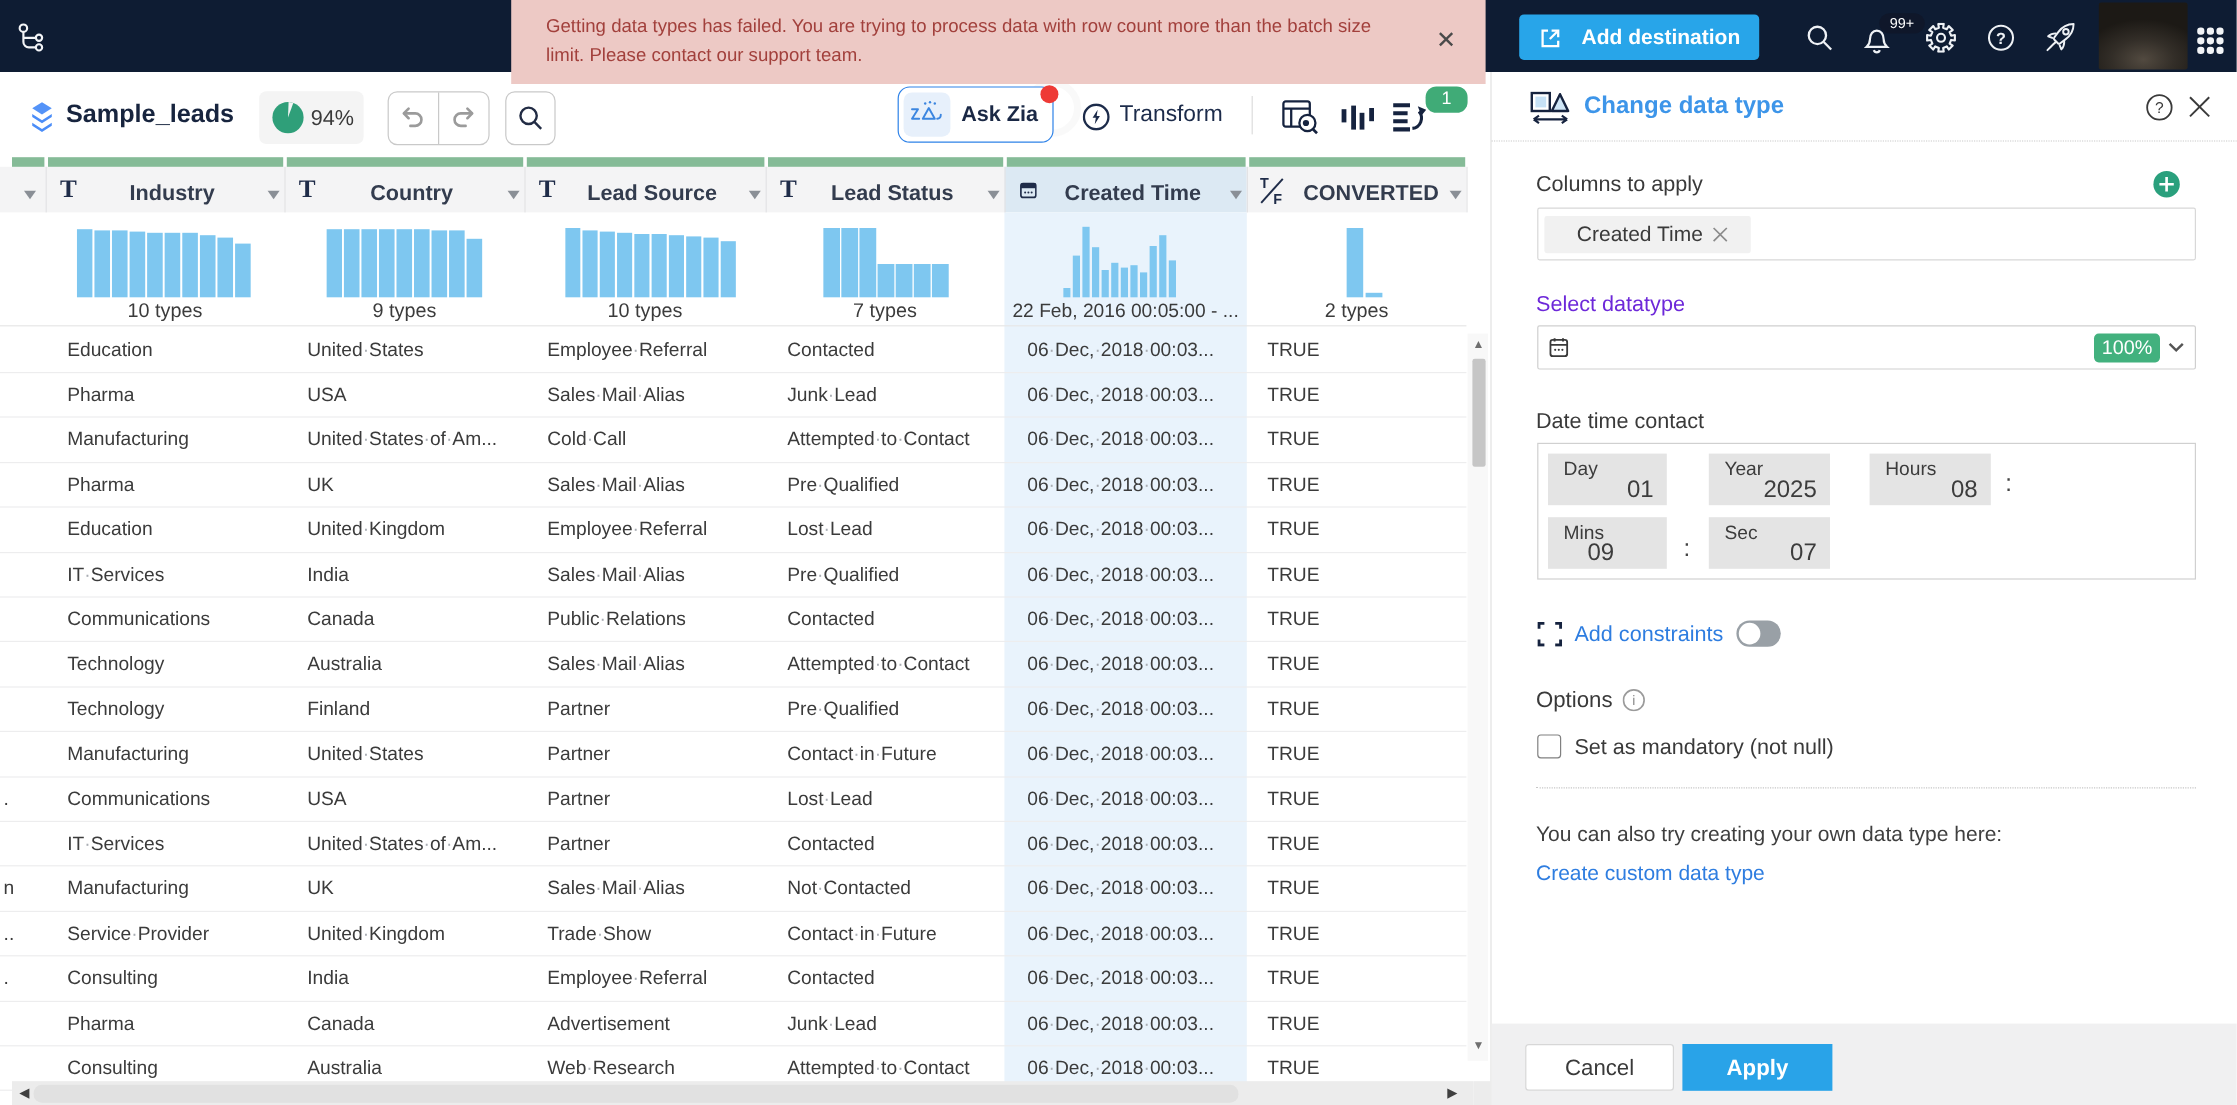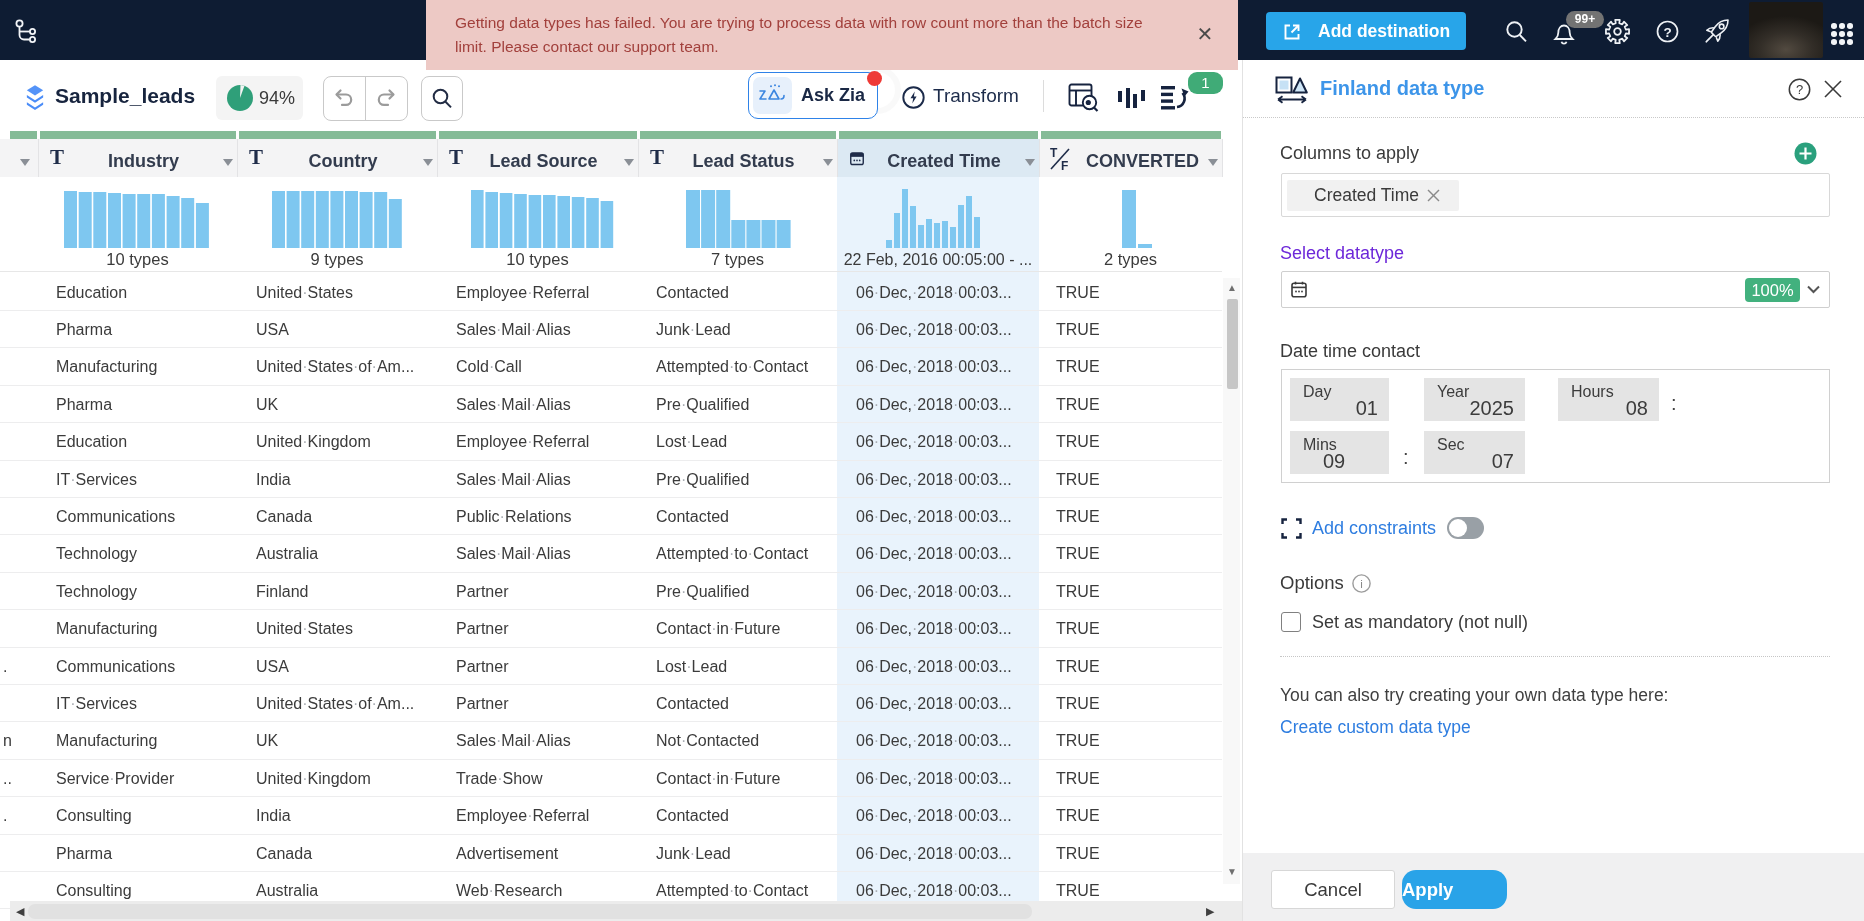--- a/index.html
+++ b/index.html
@@ -34,21 +34,21 @@
 <circle cx="10.5" cy="10.5" r="7.2"></circle>
         <path d="M15.8 16 L22 22.3"></path>
 </g>
     </svg>
     <svg class="abs" style="left:1551px;top:20px" width="26" height="26" viewBox="0 0 26 26">
 <g fill="none" stroke="#eef1f5" stroke-width="1.8">
 <path d="M4.5 19 h17 c-2.2-2-2.8-3.4-2.8-6.2 0-4.4-2.4-7.3-5.7-7.3 s-5.7 2.9-5.7 7.3 c0 2.8-.6 4.2-2.8 6.2z"></path>
 <path d="M10.5 21.8 a2.6 2.6 0 0 0 5 0"></path>
 </g>
     </svg>
-    <div class="abs" style="left:1566px;top:11px;width:38px;height:17px;background:#737373;border-radius:9px;color:#fff;font-size:12px;font-weight:700;text-align:center;line-height:17px">99+</div>
+    <div class="abs" style="left:1566px;top:11px;width:38px;height:17px;background:#0f172a;border-radius:9px;color:#fff;font-size:12px;font-weight:400;text-align:center;line-height:17px">99+</div>
 <svg class="abs" style="left:1605px;top:19px" width="25" height="25" viewBox="0 0 24 24">
 <g fill="none" stroke="#eef1f5" stroke-width="1.7" stroke-linejoin="round">
 <circle cx="12" cy="12" r="3.2"></circle>
 <path d="M23.1 9.8 L23.1 14.2 L20.1 13.7 L18.9 16.6 L21.4 18.2 L18.2 21.4 L16.6 18.9 L13.7 20.1 L14.2 23.1 L9.8 23.1 L10.3 20.1 L7.4 18.9 L5.8 21.4 L2.6 18.2 L5.1 16.6 L3.9 13.7 L0.9 14.2 L0.9 9.8 L3.9 10.3 L5.1 7.4 L2.6 5.8 L5.8 2.6 L7.4 5.1 L10.3 3.9 L9.8 0.9 L14.2 0.9 L13.7 3.9 L16.6 5.1 L18.2 2.6 L21.4 5.8 L18.9 7.4 L20.1 10.3 Z"></path>
 </g>
     </svg>
     <svg class="abs" style="left:1655px;top:19px" width="25" height="25" viewBox="0 0 25 25">
 <g fill="none" stroke="#eef1f5" stroke-width="1.7">
 <circle cx="12.5" cy="12.5" r="10"></circle>
 </g>
@@ -410,21 +410,21 @@
 <div class="abs" style="left:426px;top:0;width:812px;height:69.5px;background:#edc9c5"></div>
 <div class="abs" style="left:455px;top:11px;width:720px;height:48px;font-size:15.5px;line-height:24px;color:#a2403c">Getting data types has failed. You are trying to process data with row count more than the batch size limit. Please contact our support team.</div>
 <div class="abs" style="left:1195px;top:24px;width:20px;height:20px;font-size:20px;color:#4a4a4a;line-height:20px;text-align:center">✕</div>
 <div class="abs" style="left:1242px;top:60px;width:622px;height:861px;background:#fff;border-left:1px solid #e2e2e2"></div>
 <svg class="abs" style="left:1275px;top:76px" width="34" height="28" viewBox="0 0 34 28">
 <rect x="1.5" y="1.5" width="15" height="15" fill="none" stroke="#16233f" stroke-width="2"></rect>
 <rect x="4.5" y="4.5" width="9" height="9" fill="#b8d9f2" opacity=".8"></rect>
 <path d="M25 2.5 L31.8 16.5 H18.2 Z" fill="#cfe6f7" stroke="#16233f" stroke-width="2" stroke-linejoin="round"></path>
 <path d="M3 23.5 H31 M3 23.5 l4.5-3.2 M3 23.5 l4.5 3.2 M31 23.5 l-4.5-3.2 M31 23.5 l-4.5 3.2" fill="none" stroke="#16233f" stroke-width="1.8"></path>
 </svg>
-    <div class="abs" style="left:1320px;top:60px;height:57px;line-height:57px;font-size:20px;font-weight:700;color:#3d95e9">Finland data type</div>
+    <div class="abs" style="left:1320px;top:60px;height:57px;line-height:57px;font-size:20px;font-weight:700;color:#3d95e9">Change data type</div>
 <svg class="abs" style="left:1788px;top:78px" width="23" height="23" viewBox="0 0 23 23">
 <circle cx="11.5" cy="11.5" r="10.2" fill="none" stroke="#3a3a3a" stroke-width="1.5"></circle>
 <text x="11.5" y="16.3" font-size="13" fill="#3a3a3a" text-anchor="middle" font-family="Liberation Sans">?</text>
 </svg>
     <svg class="abs" style="left:1822px;top:78px" width="22" height="22" viewBox="0 0 22 22">
 <g stroke="#3a3a3a" stroke-width="1.6">
         <path d="M3 3 L19 19"></path>
         <path d="M19 3 L3 19"></path>
       </g>
 </svg>
@@ -492,13 +492,13 @@
 <circle cx="9.5" cy="9.5" r="8.6" fill="none" stroke="#9b9b9b" stroke-width="1.4"></circle>
 <text x="9.5" y="13.8" font-size="11.5" fill="#8a8a8a" text-anchor="middle" font-family="Liberation Sans">i</text>
 </svg>
     <div class="abs" style="left:1281px;top:612px;width:20px;height:20px;border:1.5px solid #808080;border-radius:3px;background:#fff"></div>
 <div class="abs" style="left:1312px;top:611px;width:400px;height:22px;line-height:22px;font-size:18px;color:#3a3a3a">Set as mandatory (not null)</div>
 <div class="abs" style="left:1280px;top:656px;width:550px;height:1px;border-top:1px dotted #c6c6c6"></div>
 <div class="abs" style="left:1280px;top:684px;width:520px;height:22px;line-height:22px;font-size:17.5px;color:#3f3f3f">You can also try creating your own data type here:</div>
 <div class="abs" style="left:1280px;top:716px;width:400px;height:22px;line-height:22px;font-size:17.5px;color:#2e7de0">Create custom data type</div>
 <div class="abs" style="left:1243px;top:853px;width:621px;height:68px;background:#f0f0f1"></div>
 <div class="abs" style="left:1271px;top:870px;width:124px;height:39px;background:#fff;border:1px solid #d7d7d7;border-radius:3px;text-align:center;line-height:37px;font-size:18.5px;color:#3a3a3a">Cancel</div>
-<div class="abs" style="left:1402px;top:870px;width:105px;height:39px;background:#29a3e8;border-radius:14px;text-align:left;line-height:39px;font-size:18.5px;font-weight:700;color:#fff">Apply</div>
+<div class="abs" style="left:1402px;top:870px;width:125px;height:39px;background:#29a3e8;border-radius:0;text-align:center;line-height:39px;font-size:18.5px;font-weight:700;color:#fff">Apply</div>
 </div>
 </body></html>

